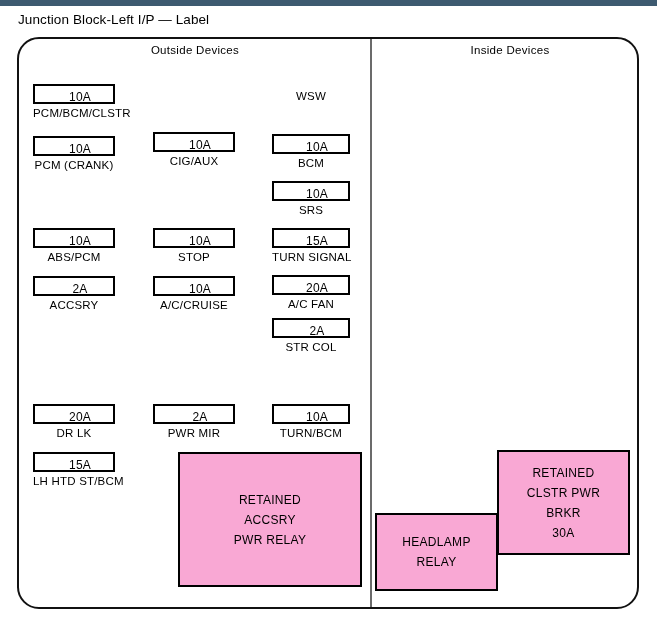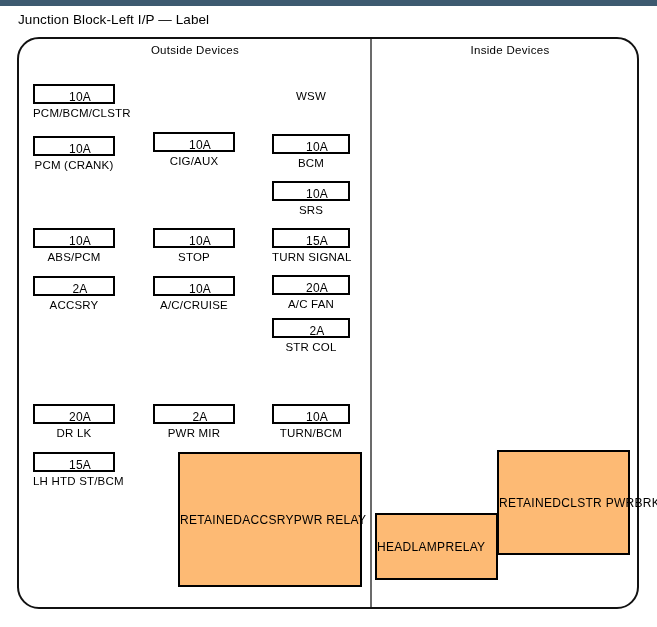--- a/index.html
+++ b/index.html
@@ -73,24 +73,26 @@
     text-align: center;
     font-size: 11.5px;
     line-height: 16px;
     margin-top: 1px;
     white-space: nowrap;
     letter-spacing: 0.2px;
   }
   .relay {
     position: absolute;
     border: 2.5px solid #000;
-    background: #fdba74;
+    background: #f9a8d4;
     box-sizing: border-box;
     display: flex;
+    flex-direction: column;
     align-items: center;
+    justify-content: center;
     font-size: 12px;
     line-height: 20px;
     letter-spacing: 0.3px;
     text-align: center;
   }
   .relay span { display: block; white-space: nowrap; }
 </style>
 </head>
 <body>
 
@@ -173,21 +175,21 @@
   <div class="fuse-box">10A</div>
   <div class="fuse-label">TURN/BCM</div>
 </div>
 
 <div class="relay" style="left:178px; top:452px; width:184px; height:135px;">
   <span>RETAINED</span>
   <span>ACCSRY</span>
   <span>PWR RELAY</span>
 </div>
 
-<div class="relay" style="left:375px; top:513px; width:123px; height:67px;">
+<div class="relay" style="left:375px; top:513px; width:123px; height:78px;">
   <span>HEADLAMP</span>
   <span>RELAY</span>
 </div>
 
 <div class="relay" style="left:497px; top:450px; width:133px; height:105px;">
   <span>RETAINED</span>
   <span>CLSTR PWR</span>
   <span>BRKR</span>
   <span>30A</span>
 </div>

